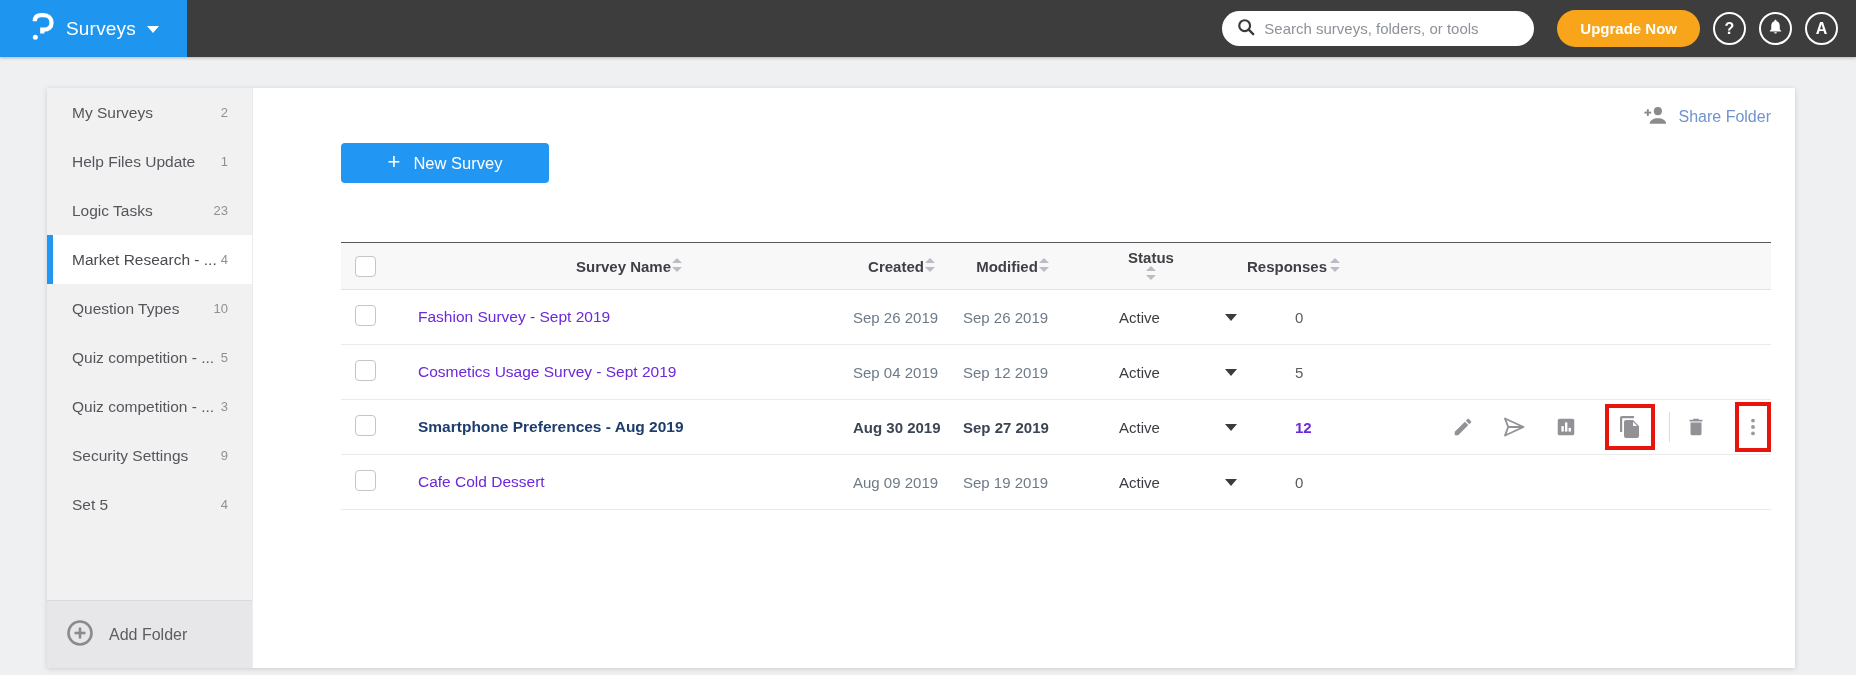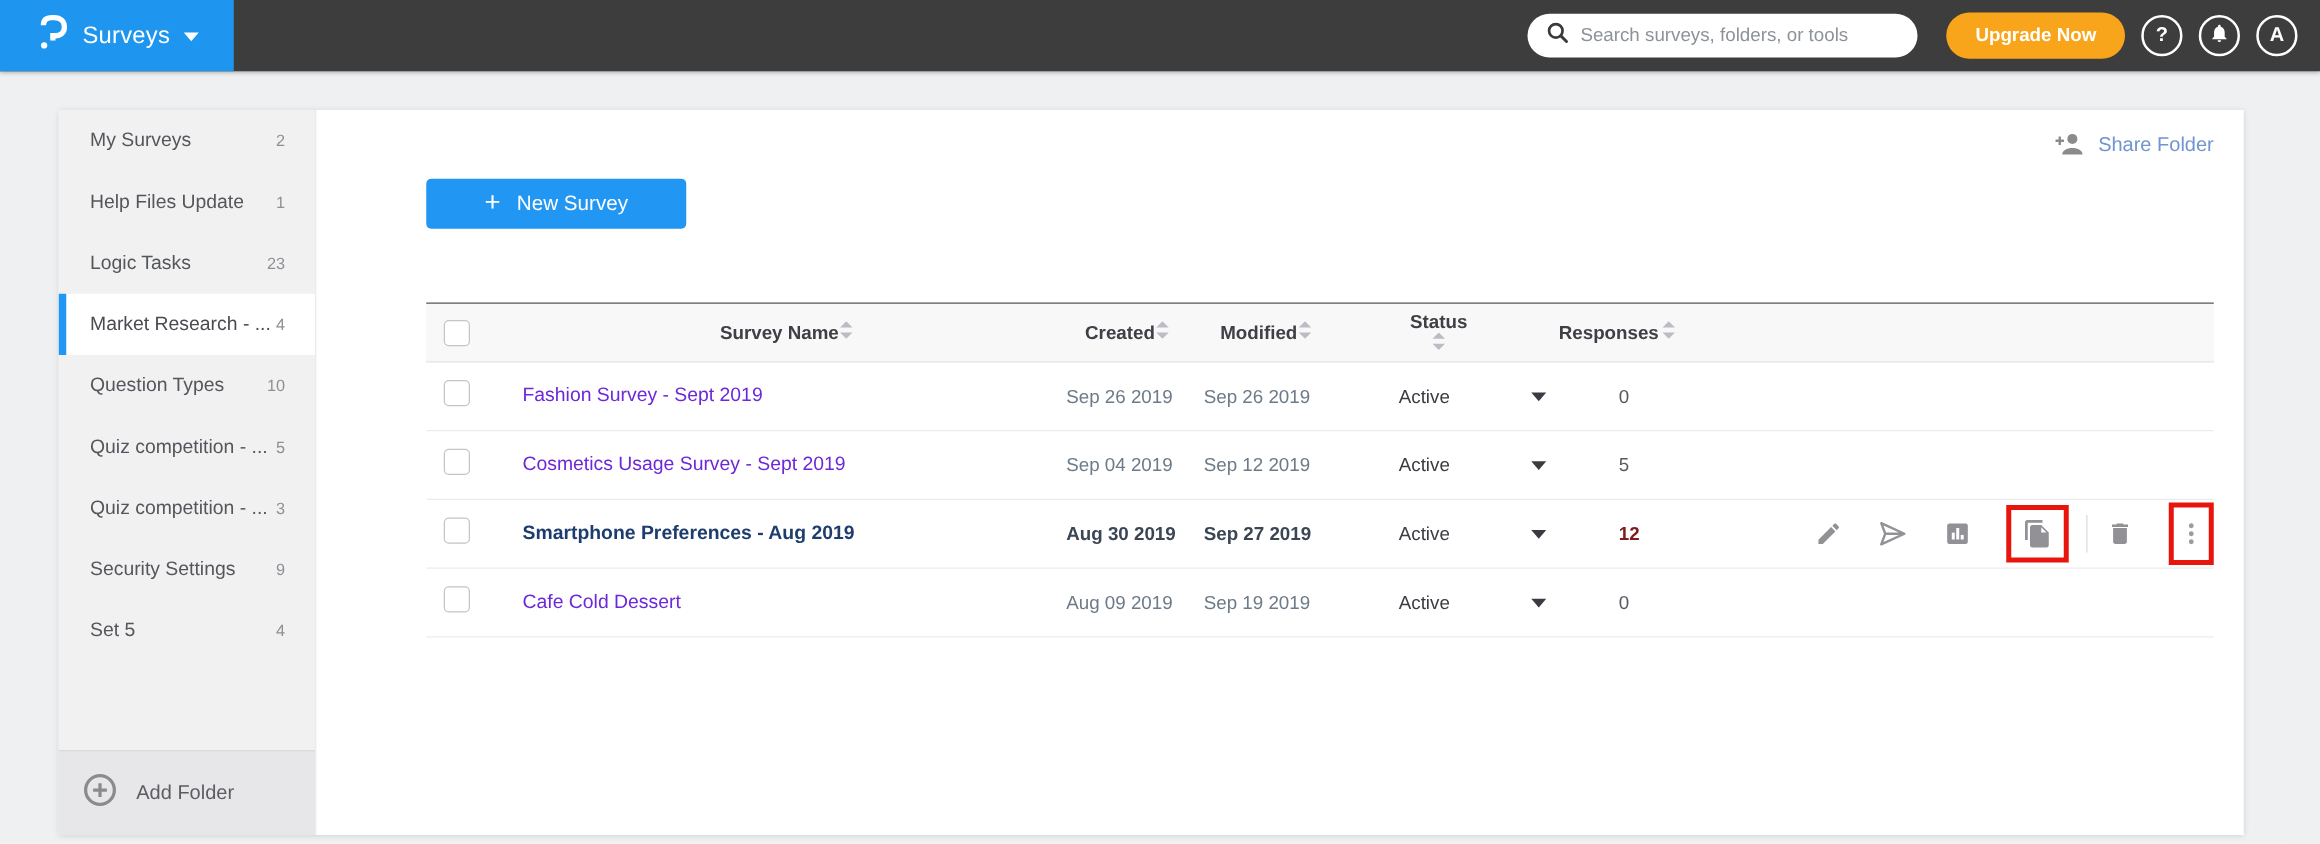--- a/index.html
+++ b/index.html
@@ -51,21 +51,21 @@
   .th-resp{ justify-content:flex-start; gap:2px; }
   .tbody .trow{ height:55px; border-bottom:1px solid #ebebee; }
   .cb{ width:21px; height:21px; border:1px solid #c4c4c9; border-radius:4px; background:#fff; appearance:none; cursor:pointer; margin-left:14px; }
   .cell-name{ padding-left:13px; font-size:15.5px; color:#6d28d9; cursor:pointer; white-space:nowrap; overflow:hidden; text-overflow:ellipsis; }
   .cell-date{ padding-left:8px; font-size:15px; color:#6d7b88; white-space:nowrap; }
   .cell-status{ display:flex; align-items:center; padding-left:52px; padding-right:10px; font-size:15px; color:#3b3c42; cursor:pointer; }
   .cell-status .scaret{ margin-left:auto; width:0;height:0;border-left:6px solid transparent;border-right:6px solid transparent;border-top:7px solid #3b3c42;}
   .cell-resp{ padding-left:48px; font-size:15px; color:#5a5b60; }
   .trow.bold .cell-name{ color:#1d3d6e; font-weight:bold; }
   .trow.bold .cell-date{ color:#3b4654; font-weight:bold; }
-  .trow.bold .cell-resp{ color:#7f1d1d; font-weight:bold; }
+  .trow.bold .cell-resp{ color:#6d28d9; font-weight:bold; }
 
   
   .cell-actions{ display:flex; align-items:center; padding-left:4px; }
   .cell-actions.hidden{ visibility:hidden; }
   .act-btn{ background:none; border:none; padding:0; width:26px; height:26px; display:flex; align-items:center; justify-content:center; cursor:pointer; margin-right:27px; }
   .hl-wrap{ display:inline-flex; align-items:center; justify-content:center; }
   .hl-wrap .act-btn{ margin-right:0; }
   .red-box{ border:4px solid #e8150d; padding:6px 8px; margin-right:10px; }
   .red-box.narrow{ padding:8px 1px; margin-right:0; }
   .act-divider{ width:1px; height:30px; background:#dcdce0; margin:0 14px 0 4px; }

